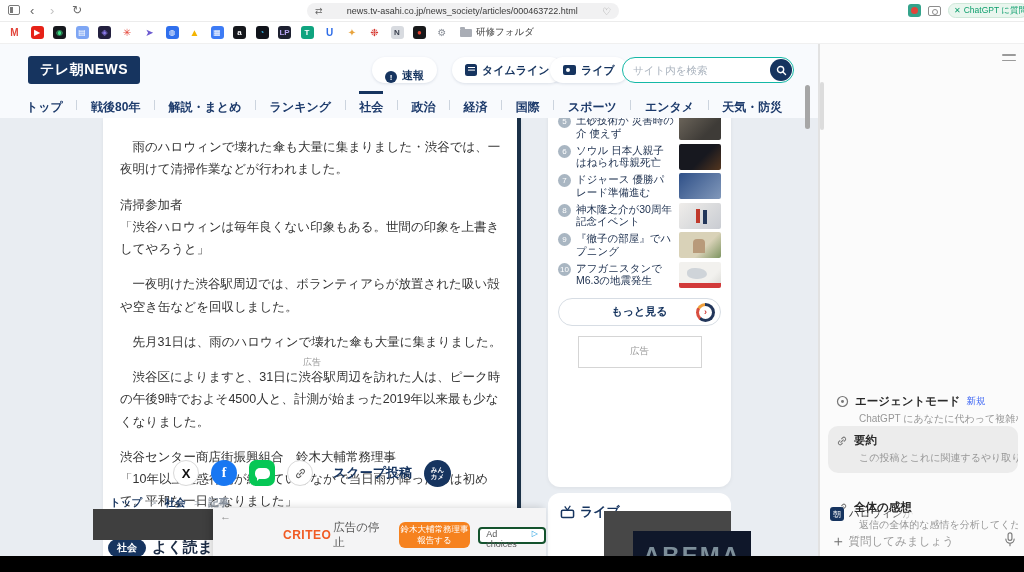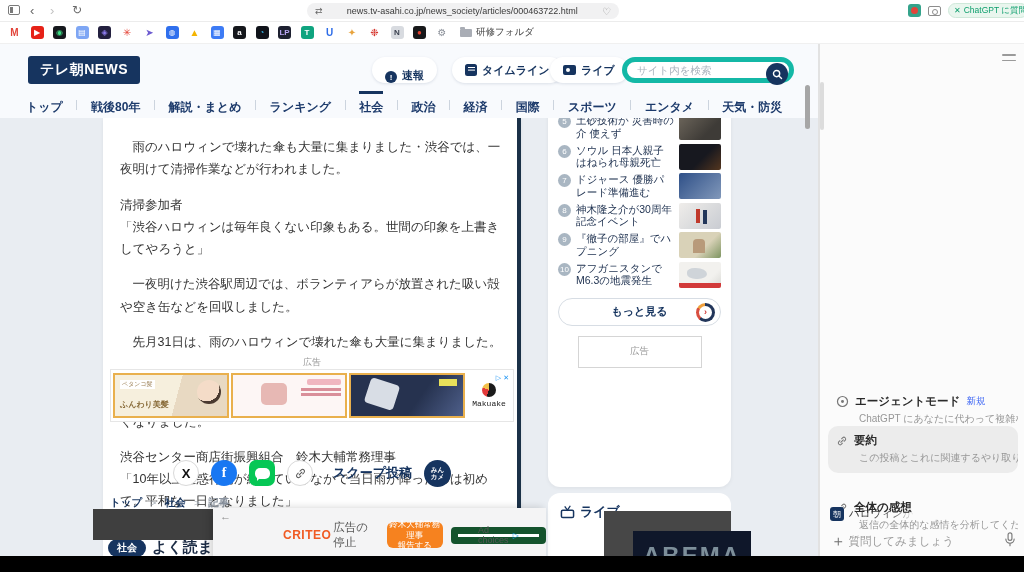--- a/index.html
+++ b/index.html
@@ -53,21 +53,21 @@
   .btn-live { left:550px; }
   .ic-breaking { width:12px; height:12px; background:#16345f; border-radius:50%; color:#fff; font-size:8px;
     display:flex; align-items:center; justify-content:center; }
   .ic-breaking::before { content:"!"; }
   .ic-timeline { width:12px; height:12px; background:#16345f; border-radius:2.5px; position:relative; }
   .ic-timeline::before { content:""; position:absolute; left:2.5px; top:3px; width:7px; height:1.4px;
     background:#fff; box-shadow:0 2.6px 0 #fff; }
   .ic-live { width:13px; height:10px; background:#16345f; border-radius:2px; position:relative; }
   .ic-live::before { content:""; position:absolute; left:3px; top:2.6px; width:4.4px; height:4.4px; background:#fff; border-radius:50%; }
   .search-box { position:absolute; left:622px; top:13px; width:172px; height:26px; background:#fff;
-    border:5px solid #14b8a6; border-radius:13px; display:flex; align-items:center; }
+    border:1px solid #14b8a6; border-radius:13px; display:flex; align-items:center; }
   .search-box input { border:none; outline:none; background:transparent; font-size:10.5px; color:#333;
     padding:0 10px; width:130px; font-family:inherit; }
   .search-box input::placeholder { color:#a9b2bd; }
   .search-btn { position:absolute; right:1px; top:1px; width:22px; height:22px; border-radius:50%;
     background:#16345f; display:flex; align-items:center; justify-content:center; }
 
   .site-nav { position:absolute; left:0; top:48px; width:818px; height:26px; background:#f8fafd; z-index:5;
     display:flex; align-items:center; padding:0 22px; }
   .nav-item { color:#1c3a6b; font-size:12px; font-weight:bold; padding:5px 0 4px; border-top:3px solid transparent; white-space:nowrap; }
   .nav-item.active { border-top-color:#16345f; }
@@ -165,22 +165,22 @@
 
   
   .criteo-banner { position:absolute; left:213px; top:464px; width:333px; height:64px; background:#f4f4f5;
     z-index:30; box-shadow:-3px 0 8px rgba(0,0,0,.18); }
   .criteo-back { position:absolute; left:7px; top:2px; color:#8a8a8a; font-size:11px; }
   .criteo-row { position:absolute; left:70px; top:12px; display:flex; align-items:center; gap:8px; }
   .criteo-brand { font-size:12px; font-weight:bold; color:#f05a23; letter-spacing:0.5px; }
   .criteo-stop { font-size:11.5px; color:#555; margin-left:-6px; }
   .criteo-report { width:72px; height:26px; background:#f6821f; color:#fff; border-radius:6px; font-size:8.5px;
     line-height:1.25; display:flex; align-items:center; justify-content:center; text-align:center; white-space:pre-line; }
-  .criteo-adchoices { height:17px; background:#fff; border:7px solid #14532d; border-radius:4px; padding:0 20px;
-    font-size:9px; color:#555; display:flex; align-items:center; gap:2px; }
+  .criteo-adchoices { height:17px; background:#fff; border:2px solid #14532d; border-radius:4px; padding:0 6px;
+    font-size:9px; color:#555; display:flex; gap:2px; }
   .criteo-adchoices .tri { color:#1a9ce0; font-size:8px; }
 
   .page-scrollbar { position:absolute; left:805px; top:41px; width:5px; height:44px; border-radius:3px; background:#a6a6a6; z-index:40; }
 
   
   .panel-divider { position:absolute; left:818px; top:44px; width:2px; height:528px; background:#e2e2e2; z-index:45; }
   .chatgpt-panel { position:absolute; left:820px; top:44px; width:204px; height:528px; background:#fbfbfb; z-index:45; }
   .panel-tune { position:absolute; right:8px; top:9px; width:14px; height:10px; }
   .panel-tune::before, .panel-tune::after { content:""; position:absolute; left:0; width:14px; height:1.6px; background:#9a9a9a; border-radius:1px; }
   .panel-tune::before { top:1px; } .panel-tune::after { top:6.6px; }
@@ -316,41 +316,20 @@
         <p>清掃参加者
 「渋谷ハロウィンは毎年良くない印象もある。世間の印象を上書きしてやろうと」</p>
         <p>　一夜明けた渋谷駅周辺では、ボランティアらが放置された吸い殻や空き缶などを回収しました。</p>
         <p>　先月31日は、雨のハロウィンで壊れた傘も大量に集まりました。</p>
         <p>　渋谷区によりますと、31日に渋谷駅周辺を訪れた人は、ピーク時の午後9時でおよそ4500人と、計測が始まった2019年以来最も少なくなりました。</p>
         <p>渋谷センター商店街振興組合　鈴木大輔常務理事
 「10年以上迷惑行為が続いているなかで当日雨が降ったのは初めて。平和な一日となりました」</p>
       </div>
 
       <div class="adlabel">広告</div>
-      <div class="ad-strip">
-        <div class="ad-slot ad1">
-          <span class="t1">ペタンコ髪</span>
-          <span class="t2">ふんわり美髪</span>
-          <span class="face"></span>
-        </div>
-        <div class="ad-slot ad2">
-          <span class="dev"></span>
-          <span class="tag"></span>
-          <span class="txt"></span>
-        </div>
-        <div class="ad-slot ad3">
-          <span class="dev"></span>
-          <span class="tag"></span>
-        </div>
-        <div class="mk-cell">
-          <span class="mk-adchoices">▷ ✕</span>
-          <span class="mk-logo"></span>
-          <span class="mk-text">Makuake</span>
-        </div>
-      </div>
 
       <div class="social-row">
         <span class="soc soc-x">X</span>
         <span class="soc soc-fb">f</span>
         <span class="soc soc-line">
             <span class="bubble"></span>
           </span>
         <span class="soc soc-link">
           <svg width="13" height="13" viewBox="0 0 20 20">
               <path d="M8 12.2 12.2 8 M6.5 9.5l-2 2a3 3 0 0 0 4.2 4.2l2-2 M13.5 10.5l2-2a3 3 0 0 0-4.2-4.2l-2 2" fill="none" stroke="#555" stroke-width="1.6" stroke-linecap="round"></path>

